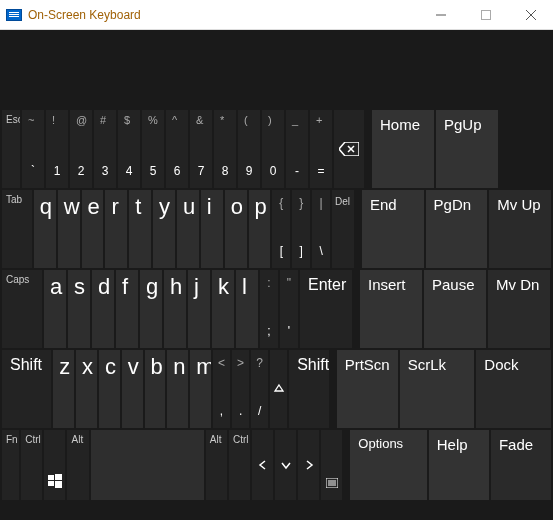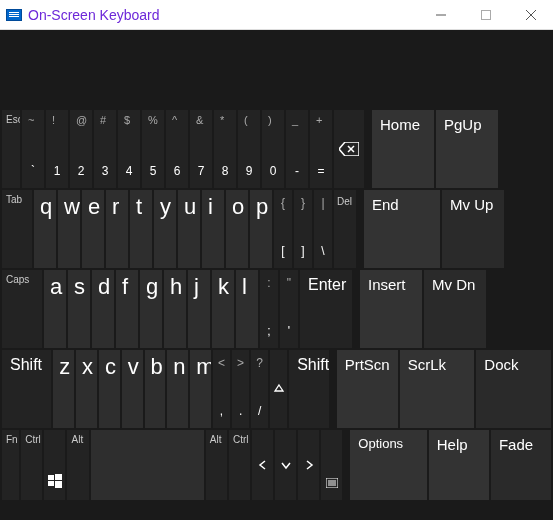--- a/index.html
+++ b/index.html
@@ -1,20 +1,20 @@
 <!DOCTYPE html>
 <html><head>
 <meta charset="utf-8">
 <style>
 *{margin:0;padding:0;box-sizing:border-box;font-family:"Segoe UI",Arial,sans-serif}
 body{width:553px;height:520px;background:#1a1a1a;overflow:hidden}
 .titlebar{height:30px;background:#fff;display:flex;align-items:center;padding-left:6px;border-bottom:1px solid #ddd}
 .titlebar-icon{width:16px;height:12px;background:#0066cc;border:1px solid #004a99;margin-right:6px;position:relative}
 .titlebar-icon::after{content:"";position:absolute;inset:2px;background:repeating-linear-gradient(to bottom,#fff 0 1px,transparent 1px 2px)}
-.titlebar-title{font-size:14px;color:#6d28d9;flex:1}
+.titlebar-title{font-size:12px;color:#a16207;flex:1}
 .titlebar-btns{display:flex;height:100%}
 .titlebar-btn{width:45px;display:flex;align-items:center;justify-content:center;color:#555}
 .titlebar-btn svg{width:10px;height:10px}
 .kbarea{padding:0 2px 2px 2px}
 .gap-top{height:80px}
 .row{display:flex;gap:2px;margin-bottom:2px;height:78px}
 .row5{height:70px}
 .key{background:#2e2e2e;color:#fff;display:flex;flex-direction:column;position:relative;overflow:hidden}
 .key.dark{background:#232323}
 .key .sym-top{font-size:11px;color:#aaa;position:absolute;top:4px;left:6px}
@@ -170,21 +170,22 @@
         <span class="p-bot">]</span>
       </div>
  <div class="key dark" style="width:18px">
         <span class="p-top">|</span>
         <span class="p-bot">\</span>
       </div>
  <div class="key dark" style="width:22px">
         <span class="small-lbl" style="top:6px;left:auto;right:4px">Del</span>
       </div>
  <div style="width:4px"></div>
- <div class="nav-key" style="width:76px"><span>End</span></div>
+ <div class="nav-key" style="width:62px"><span>End</span></div>
+ <div class="nav-key" style="width:62px"><span>PgDn</span></div>
  <div class="nav-key dark" style="width:62px"><span>Mv Up</span></div>
 </div>
 
 <div class="row">
  <div class="key dark" style="width:40px">
         <span class="small-lbl">Caps</span>
       </div>
  <div class="key" style="width:22px">
         <span class="letter">a</span>
       </div>
@@ -218,20 +219,21 @@
       </div>
  <div class="key dark" style="width:18px">
         <span class="p-top">"</span>
         <span class="p-bot">'</span>
       </div>
  <div class="key dark" style="width:52px">
         <span class="big-lbl">Enter</span>
       </div>
  <div style="width:4px"></div>
  <div class="nav-key" style="width:62px"><span>Insert</span></div>
+ <div class="nav-key" style="width:62px"><span>Pause</span></div>
  <div class="nav-key dark" style="width:62px"><span>Mv Dn</span></div>
 </div>
 
 <div class="row">
  <div class="key dark" style="width:52px">
         <span class="big-lbl">Shift</span>
       </div>
  <div class="key" style="width:22px">
         <span class="letter">z</span>
       </div>

